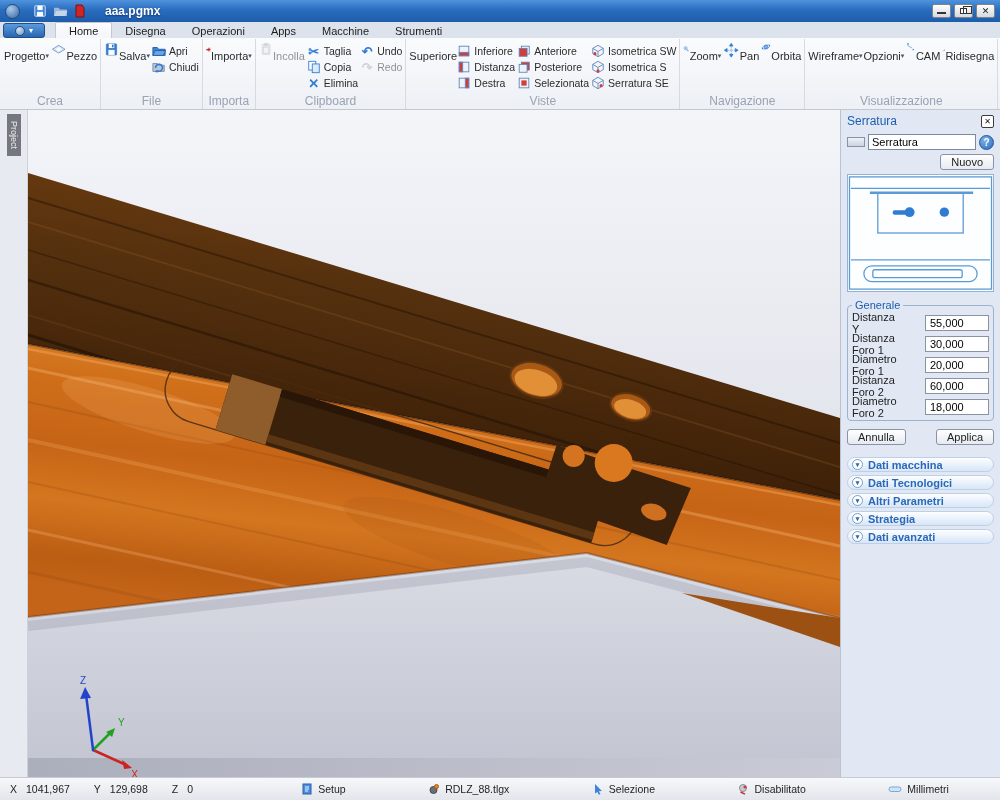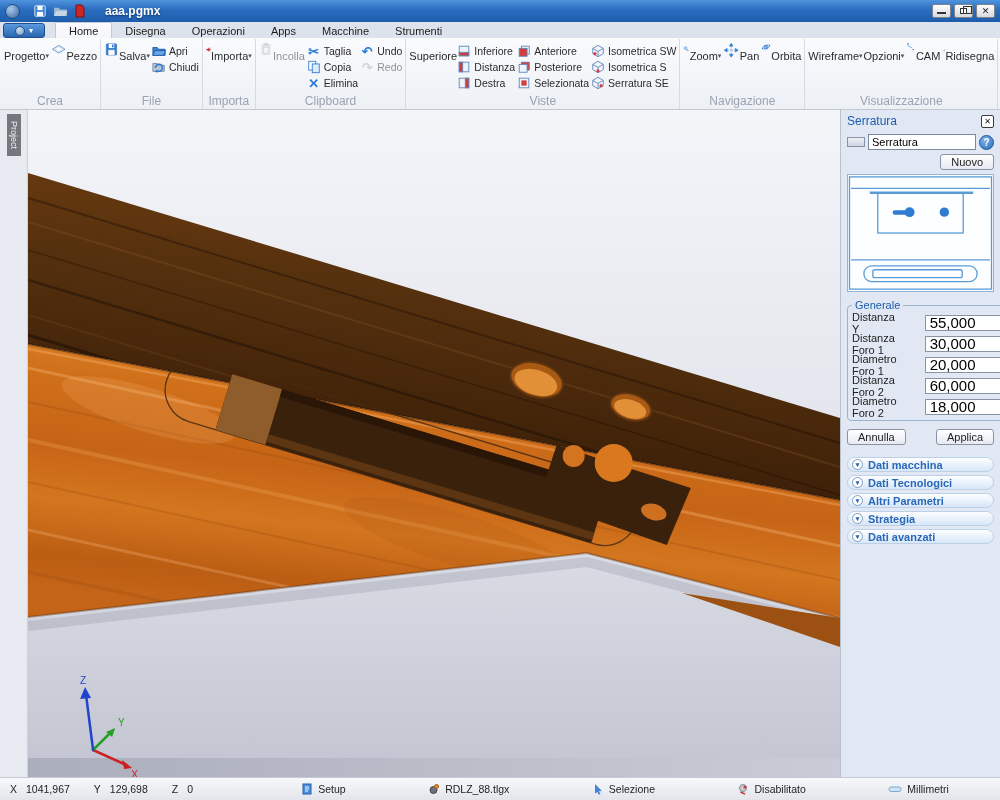--- a/index.html
+++ b/index.html
@@ -59,21 +59,21 @@
   .search-input { flex:1; width:60px; height:16px; border:1px solid #7a8aa0; font-size:11px; padding:0 3px; font-family:inherit; }
   .help-btn { width:15px; height:15px; flex:none; border-radius:50%; background:radial-gradient(circle at 35% 30%, #7db3e8, #2a6cc0); color:#fff; font-size:10px; font-weight:bold; text-align:center; line-height:14px; border:1px solid #1d559c; }
   .nuovo-row { display:flex; justify-content:flex-end; margin-top:4px; }
   .btn { background:linear-gradient(#ffffff,#e6eaf1); border:1px solid #8a93a3; border-radius:3px; font-size:11px; padding:1px 10px; font-family:inherit; color:#222; }
   .preview { margin-top:4px; background:#fff; border:1px solid #8fb4d8; height:118px; }
   .preview svg { display:block; width:100%; height:100%; }
   .generale { border:1px solid #9cb3cf; border-radius:4px; margin-top:7px; padding:1px 4px 3px; }
   .generale legend { color:#1a5db0; font-size:11px; padding:0 3px; }
   .frow { display:flex; justify-content:space-between; align-items:center; height:21px;gap:28px; }
   .frow label { color:#222; }
-  .frow input { width:76px; height:16px; border:1px solid #8a93a3; font-size:15px; padding:0 4px; font-family:inherit; }
+  .frow input { width:64px; height:16px; border:1px solid #8a93a3; font-size:11px; padding:0 4px; font-family:inherit; }
   .panel-btns { display:flex; justify-content:space-between; margin-top:8px; }
   .sections { margin-top:12px; display:flex; flex-direction:column; gap:3px;font-weight:bold; }
   .section { display:flex; align-items:center; gap:5px; height:15px; background:linear-gradient(#fdfeff,#d7e6f8); border:1px solid #bcd0e8; border-radius:8px; color:#2a69b8; padding:0 4px; }
   .chev { width:11px; height:11px; flex:none; border-radius:50%; background:#fff; border:1px solid #7f9cc0; color:#2a69b8; font-size:7px; line-height:9px; text-align:center; }
 
   
   .statusbar { height:23px; border-top:1px solid #c6cad2; background:linear-gradient(#f7f8fa,#e2e5eb); display:flex; align-items:center; padding:0 10px; font-size:10.5px; color:#1e1e1e; }
   .coords { display:flex; align-items:center; width:250px; flex:none; }
   .c-label { margin-right:9px; }
   .c-val { margin-right:24px; }

